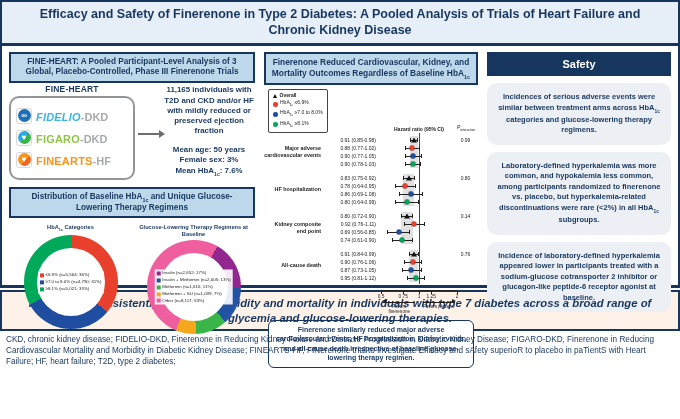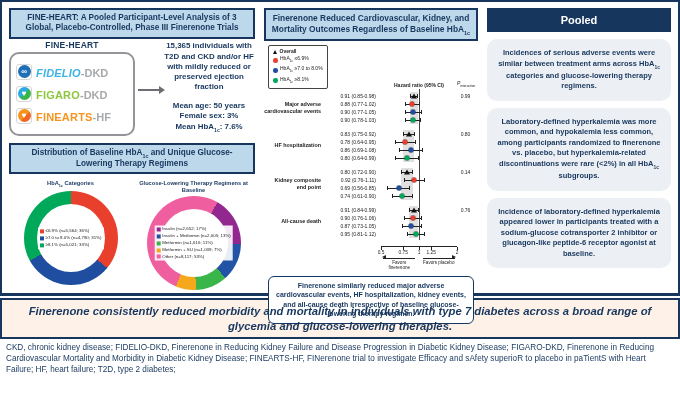--- a/index.html
+++ b/index.html
@@ -1,21 +1,21 @@
 <!DOCTYPE html>
 <html><head>
 <meta charset="utf-8">
 <style>
   * { box-sizing: border-box; margin: 0; padding: 0; }
   html,body { width:680px; height:419px; background:#fff; overflow:hidden;
               font-family:"Liberation Sans",sans-serif; color:#17375e; }
   .frame { border:2px solid #16365d; border-bottom:none; }
   .titlebar { background:#e6eef7; border-bottom:3px solid #16365d; padding:4px 28px 5px;
               text-align:center; font-weight:bold; font-size:12.5px; line-height:1.28; color:#17375e; }
-  .main { display:flex; gap:7px; padding:6px 7px; height:294px; border-bottom:3px solid #16365d; background:#fff; }
+  .main { display:flex; gap:7px; padding:6px 7px; height:242px; border-bottom:3px solid #16365d; background:#fff; }
 
   
   .phead { background:#bdd7eb; border:2px solid #16365d; text-align:center; font-weight:bold;
            color:#17375e; padding:3px 4px; line-height:1.25; }
   sub { font-size:65%; }
 
   
   .colL { width:246px; flex:none; display:flex; flex-direction:column; }
   .colL .phead { font-size:8.2px; }
   .p1content { display:flex; align-items:center; margin-top:1px; gap:3px; }
@@ -111,20 +111,21 @@
   
   .conclusion { border:2px solid #16365d; background:#fdf1e8; margin-top:2px; padding:4px 16px;
                 text-align:center; font-style:italic; font-weight:bold; font-size:11.3px;
                 line-height:1.3; color:#17375e; }
   .footnote { padding:4px 6px; font-size:8.2px; line-height:1.32; color:#17375e; }
 </style>
 </head>
 <body>
 
 <div class="frame">
+  <div class="titlebar">Efficacy and Safety of Finerenone in Type 2 Diabetes: A Pooled Analysis of Trials of Heart Failure and Chronic Kidney Disease</div>
 
   <div class="main">
 
     <div class="colL">
       <div>
         <div class="phead">FINE-HEART: A Pooled Participant-Level Analysis of 3 Global, Placebo-Controlled, Phase III Finerenone Trials</div>
         <div class="p1content">
           <div class="fhwrap">
             <div class="fhlabel">FINE-HEART</div>
             <div class="trialbox">
@@ -143,21 +144,21 @@
               <div class="trow">
                 <span class="tile">
                     <span class="torb orb-finearts">♥</span>
                   </span>
                 <span><span class="tname" style="color: rgb(247, 148, 29);">FINEARTS</span><span class="tsuffix">-HF</span></span>
               </div>
             </div>
           </div>
           <div class="harrow"></div>
           <div class="p1text">
-            <div class="population">15,365 individuals with T2D and CKD and/or HF with mildly reduced or preserved ejection fraction</div>
+            <div class="population">11,165 individuals with T2D and CKD and/or HF with mildly reduced or preserved ejection fraction</div>
             <div class="stats">
               <div>Mean age: 50 years</div>
               <div>Female sex: 3%</div>
               <div>Mean HbA<sub>1c</sub>: 7.6%</div>
             </div>
           </div>
         </div>
       </div>
 
       <div class="panel2">
@@ -385,21 +386,21 @@
                 </div>
               </div>
           </div>
           <div></div>
         </div>
       </div>
       <div class="notebox">Finerenone similarly reduced major adverse cardiovascular events, HF hospitalization, kidney events, and all-cause death irrespective of baseline glucose-lowering therapy regimen.</div>
     </div>
 
     <div class="colR">
-      <div class="shead">Pooled</div>
+      <div class="shead">Safety</div>
       <div class="scard">Incidences of serious adverse events were similar between treatment arms across HbA<sub>1c</sub> categories and glucose-lowering therapy regimens.</div>
       <div class="scard">Laboratory-defined hyperkalemia was more common, and hypokalemia less common, among participants randomized to finerenone vs. placebo, but hyperkalemia-related discontinuations were rare (&lt;2%) in all HbA<sub>1c</sub> subgroups.</div>
       <div class="scard">Incidence of laboratory-defined hyperkalemia appeared lower in participants treated with a sodium-glucose cotransporter 2 inhibitor or glucagon-like peptide-6 receptor agonist at baseline.</div>
     </div>
   </div>
 </div>
 
 <div class="conclusion">Finerenone consistently reduced morbidity and mortality in individuals with type 7 diabetes across a broad range of glycemia and glucose-lowering therapies.</div>
 <div class="footnote">CKD, chronic kidney disease;  FIDELIO-DKD, Finerenone in Reducing Kidney Failure and Disease Progression in Diabetic Kidney Disease; FIGARO-DKD, Finerenone in Reducing Cardiovascular Mortality and Morbidity in Diabetic Kidney Disease; FINEARTS-HF, FINerenone trial to investigate Efficacy and sAfety superioR to placebo in paTientS with Heart Failure; HF, heart failure; T2D, type 2 diabetes;</div>
 

